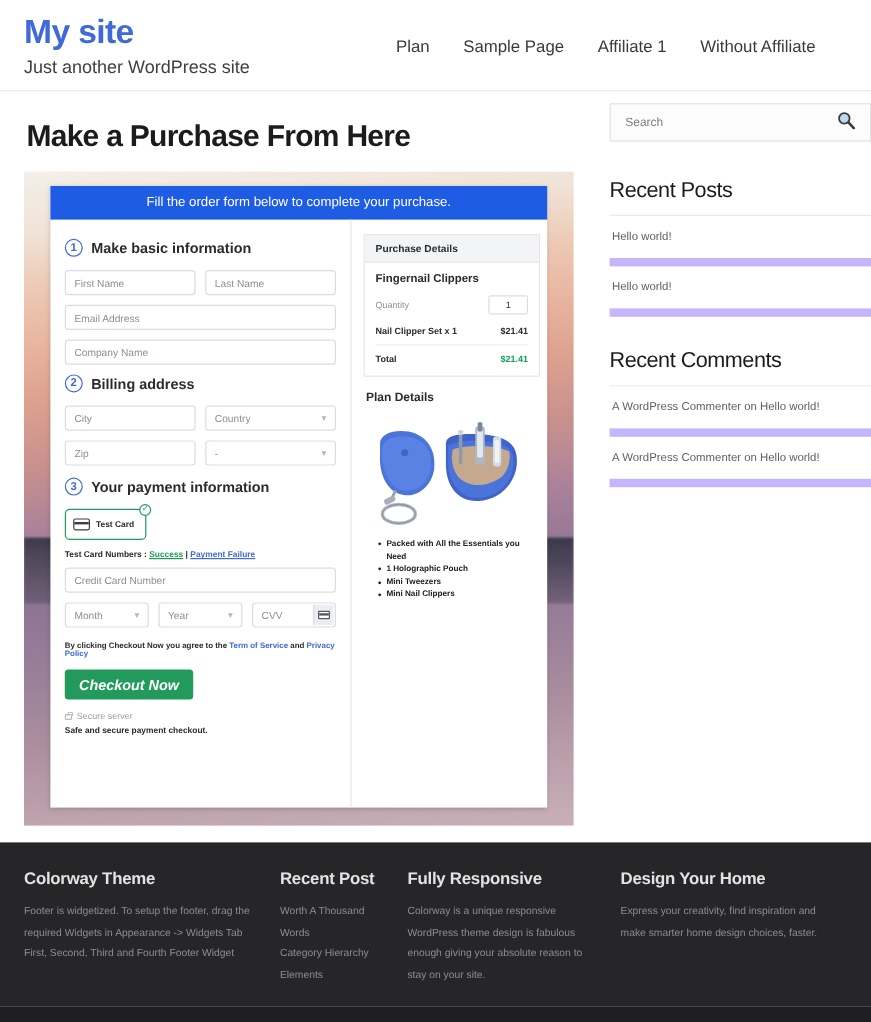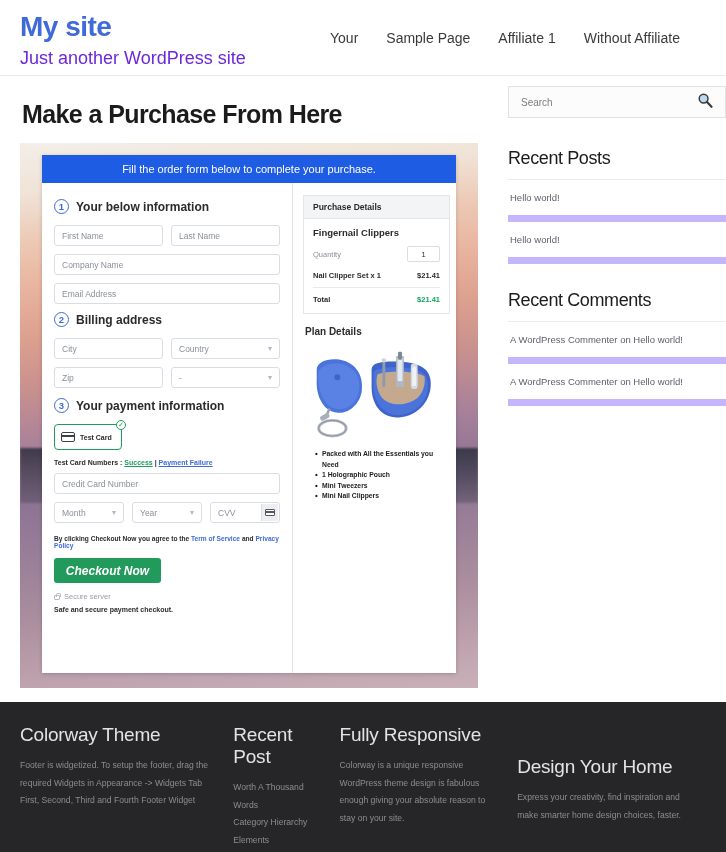--- a/index.html
+++ b/index.html
@@ -18,21 +18,21 @@
     align-items: flex-start;
     border-bottom: 1px solid #e9e9e9;
     position: relative;
   }
   .brand { flex: 0 0 auto; }
   .site-title {
     font-size: 28px; font-weight: 700; color: #3f6ad8;
     letter-spacing: -0.5px; line-height: 1.1;
   }
   .site-tagline {
-    font-size: 18px; color: #6d28d9; margin-top: 5px;
+    font-size: 15px; color: #404040; margin-top: 5px;
   }
   .main-nav {
     position: absolute; left: 330px; top: 30px;
     display: flex; gap: 28px; align-items: center;
   }
   .nav-link {
     font-size: 14px; color: #3a3a3a; text-decoration: none; white-space: nowrap;
   }
 
   
@@ -219,44 +219,44 @@
   
   .footer {
     background: #262629; margin-top: 14px;
     padding: 22px 20px 18px 20px;
     display: flex; gap: 0;
   }
   .fcol { padding-right: 18px; }
   .fcol-1 { width: 226px; }
   .fcol-2 { width: 112px; }
   .fcol-3 { width: 188px; }
-  .fcol-4 { width: 200px; margin-top: 32px; }
+  .fcol-4 { width: 200px; }
   .fcol h4 {
-    font-size: 19px; font-weight: 400; color: #e3e3e3;
+    font-size: 14px; font-weight: 700; color: #e3e3e3;
     margin-bottom: 11px; letter-spacing: -0.2px;
   }
   .fcol p { font-size: 8.6px; color: #8d8d90; line-height: 2.05; }
   .fcol ul { list-style: none; }
   .fcol li { font-size: 8.6px; color: #8d8d90; line-height: 2.05; }
 
   .copybar {
     background: #1f1f21; height: 47px; padding: 0 20px;
     display: flex; align-items: center; justify-content: space-between;
   }
 </style>
 </head>
 <body>
 
 <header class="site-header">
   <div class="brand">
     <div class="site-title">My site</div>
     <div class="site-tagline">Just another WordPress site</div>
   </div>
   <nav class="main-nav">
-    <a class="nav-link" href="#">Your</a>
+    <a class="nav-link" href="#">Plan</a>
     <a class="nav-link" href="#">Sample Page</a>
     <a class="nav-link" href="#">Affiliate 1</a>
     <a class="nav-link" href="#">Without Affiliate</a>
   </nav>
 </header>
 
 <div class="page-wrap">
 
   <main class="content-col">
     <h1 class="page-title">Make a Purchase From Here</h1>
@@ -266,29 +266,29 @@
 
       <div class="form-card">
         <div class="form-banner">Fill the order form below to complete your purchase.</div>
 
         <div class="form-body">
 
           <div class="form-left">
 
             <div class="step-head">
               <span class="step-num">1</span>
-              <span>Your below information</span>
+              <span>Make basic information</span>
             </div>
 
             <div class="row2">
               <div class="fld">First Name</div>
               <div class="fld">Last Name</div>
             </div>
+            <div class="fld">Email Address</div>
             <div class="fld">Company Name</div>
-            <div class="fld">Email Address</div>
 
             <div class="step-head">
               <span class="step-num">2</span>
               <span>Billing address</span>
             </div>
 
             <div class="row2">
               <div class="fld">City</div>
               <div class="fld sel">
                 <span>Country</span>

